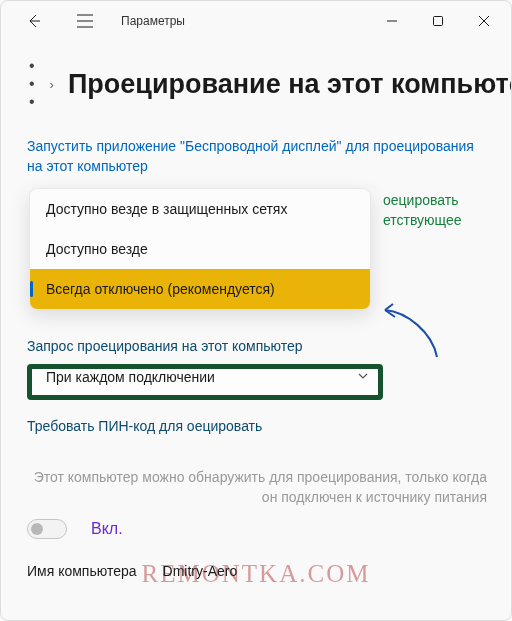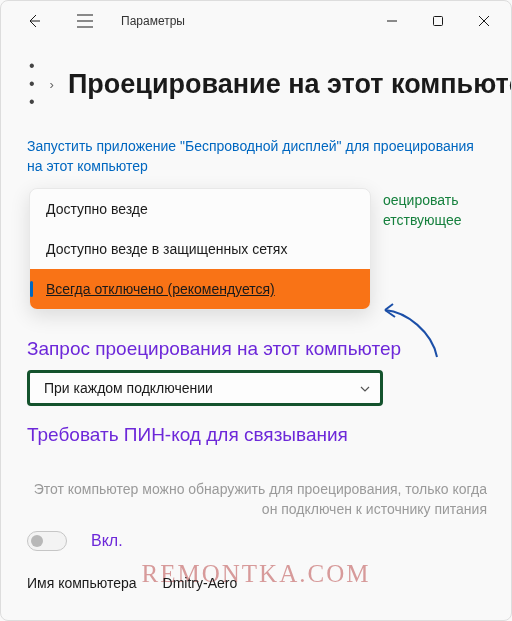--- a/index.html
+++ b/index.html
@@ -105,22 +105,21 @@
       z-index: 5;
     }
     .popup-item {
       padding: 12px 16px;
       font-size: 14px;
       color: #1a1a1a;
       cursor: pointer;
       position: relative;
     }
     .popup-item.selected {
-      background: #f97316;
-      text-decoration: underline;
+      background: #eab308;
     }
     .popup-item.selected::before {
       content: "";
       position: absolute;
       left: 0;
       top: 50%;
       transform: translateY(-50%);
       width: 3px;
       height: 16px;
       background: #0067c0;
@@ -136,32 +135,31 @@
     .arrow-annotation {
       position: absolute;
       top: 112px;
       left: 350px;
       pointer-events: none;
     }
     .section {
       margin-top: 18px;
     }
     .section-label {
-      font-size: 19px;
-      color: #6d28d9;
+      font-size: 14px;
+      color: #0c4a6e;
       margin-bottom: 10px;
     }
     .combo {
       width: 356px;
       height: 36px;
       background: #fdfdfd;
-      border: 3px solid #14532d;
+      border: 5px solid #14532d;
       border-radius: 4px;
       display: flex;
-      align-items: center;
       justify-content: space-between;
       padding: 0 10px 0 14px;
       cursor: pointer;
       font-size: 14px;
       color: #1a1a1a;
     }
     .combo .chev-d {
       color: #555;
       font-size: 11px;
     }
@@ -267,22 +265,22 @@
     <span class="chev">›</span>
     <span class="page-title">Проецирование на этот компьютер</span>
   </div>
 
   <a class="link-text content-z">Запустить приложение "Беспроводной дисплей" для проецирования на этот компьютер</a>
 
   <div class="dropdown-open">
     <div class="behind-text">оецировать етствующее</div>
 
     <div class="popup">
+      <div class="popup-item">Доступно везде в защищенных сетях</div>
       <div class="popup-item">Доступно везде</div>
-      <div class="popup-item">Доступно везде в защищенных сетях</div>
       <div class="popup-item selected">Всегда отключено (рекомендуется)</div>
     </div>
 
     <svg class="arrow-annotation" width="70" height="60" viewBox="0 0 70 60">
       <path d="M60 55 C 55 30, 30 10, 8 8" fill="none" stroke="#1b4fa8" stroke-width="2"></path>
       <path d="M8 8 L16 2 M8 8 L18 15" fill="none" stroke="#1b4fa8" stroke-width="2"></path>
     </svg>
   </div>
 
   <div class="section">
@@ -291,21 +289,21 @@
       <span>При каждом подключении</span>
       <span class="chev-d">
         <svg width="10" height="6" viewBox="0 0 10 6">
             <path d="M1 1 L5 5 L9 1" fill="none" stroke="#555" stroke-width="1.2"></path>
           </svg>
       </span>
     </div>
   </div>
 
   <div class="section">
-    <div class="section-label">Требовать ПИН-код для связывания</div>
+    <div class="section-label">Требовать ПИН-код для оецировать</div>
   </div>
 
   <div class="disabled-note">Этот компьютер можно обнаружить для проецирования, только когда он подключен к источнику питания</div>
 
   <div class="toggle-row">
     <div class="toggle">
       <div class="toggle-knob"></div>
     </div>
     <div class="toggle-label">Вкл.</div>
   </div>

